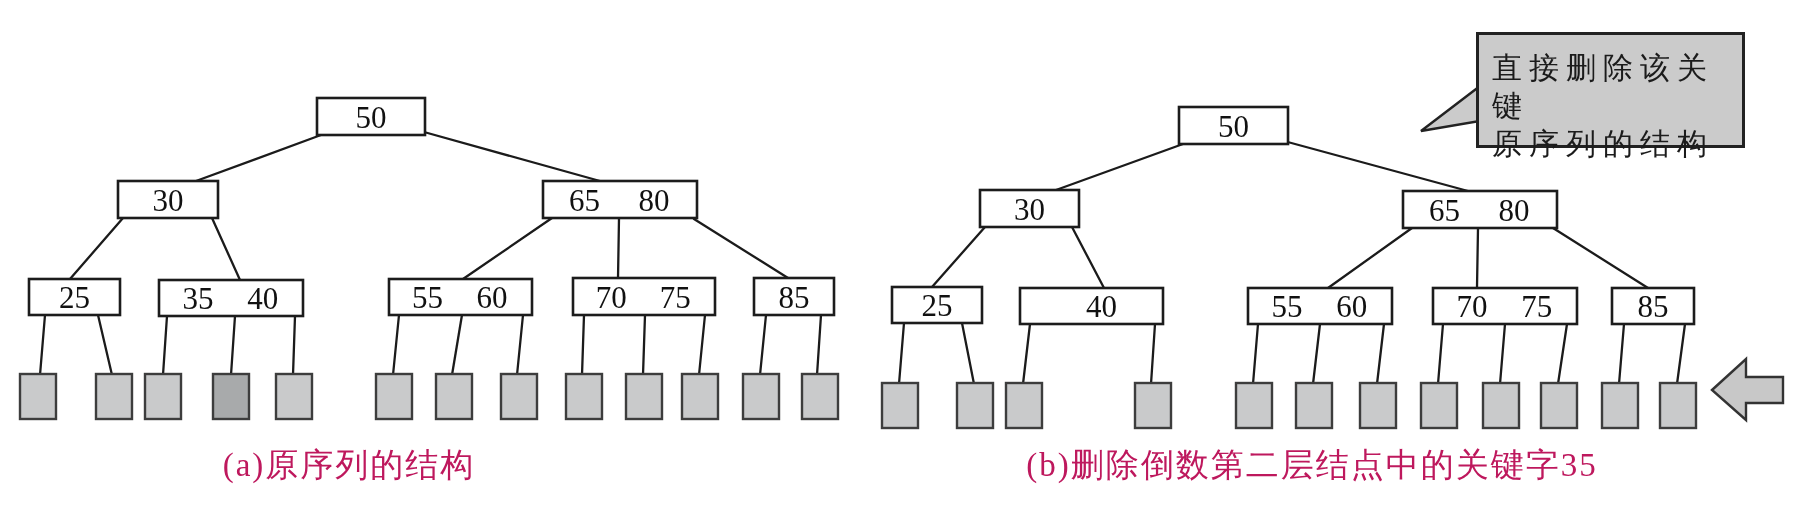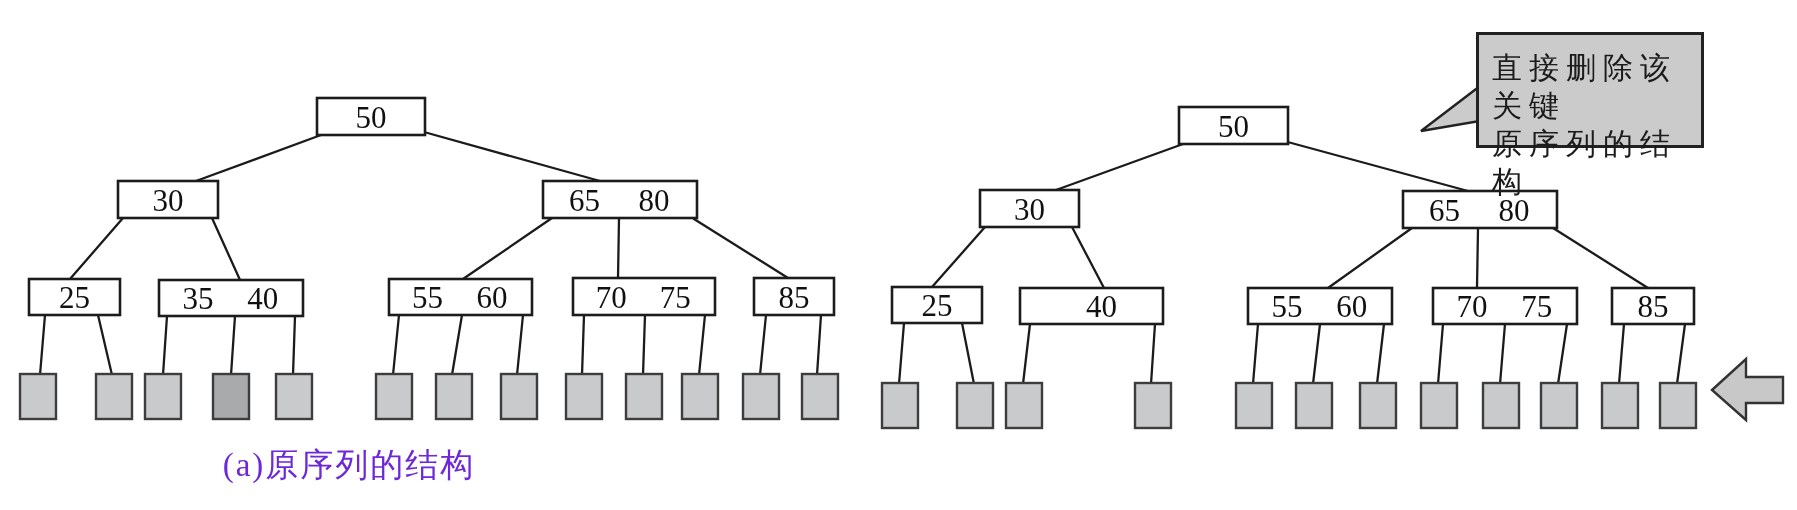--- a/index.html
+++ b/index.html
@@ -10,28 +10,28 @@
     overflow:hidden;
     font-family:"Liberation Serif","DejaVu Serif",serif;
   }
   svg{position:absolute;left:0;top:0;}
   .caption{
     position:absolute;
     transform:translateX(-50%);
     white-space:nowrap;
     font-size:33px;
     letter-spacing:2px;
-    color:#6d28d9;
+    color:#be185d;
   }
   #cap-a{left:349px;top:443px;}
   #cap-b{left:1312px;top:443px;}
   .callout{
     position:absolute;
     left:1476px;top:32px;
-    width:228px;height:116px;
+    width:269px;height:116px;
     box-sizing:border-box;
     background:#cbcbcb;
     border:3px solid #222222;
     padding:14px 0 0 13px;
     font-size:30px;
     line-height:38px;
     letter-spacing:7px;
     color:#1b1b1b;
   }
 </style>
@@ -150,13 +150,14 @@
       <polygon points="1480,86 1421,131 1480,121" fill="#cbcbcb" stroke="#222222" stroke-width="2.4"></polygon>
       <polygon points="1712,390 1746,359 1746,377 1783,377 1783,403 1746,403 1746,420" fill="#c8c8c8" stroke="#333333" stroke-width="2.4" stroke-linejoin="miter"></polygon>
     </svg>
 
   <div class="callout">
     <div>直接删除该关键</div>
     <div>原序列的结构</div>
   </div>
 
   <div class="caption" id="cap-a">(a)原序列的结构</div>
+  <div class="caption" id="cap-b">(b)删除倒数第二层结点中的关键字35</div>
 </div>
 
 </body></html>

